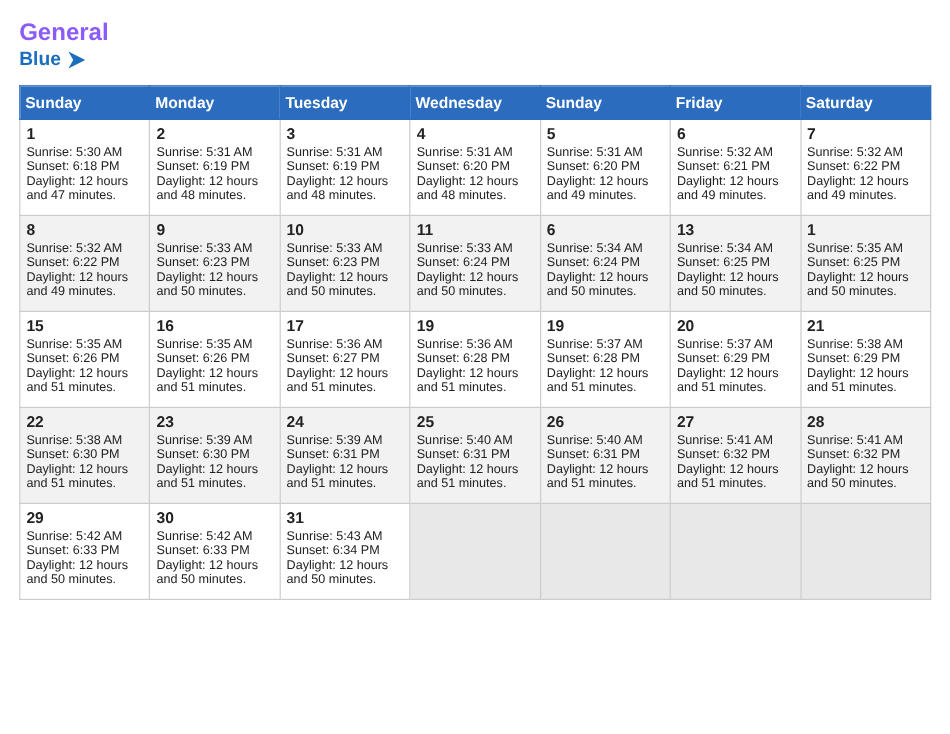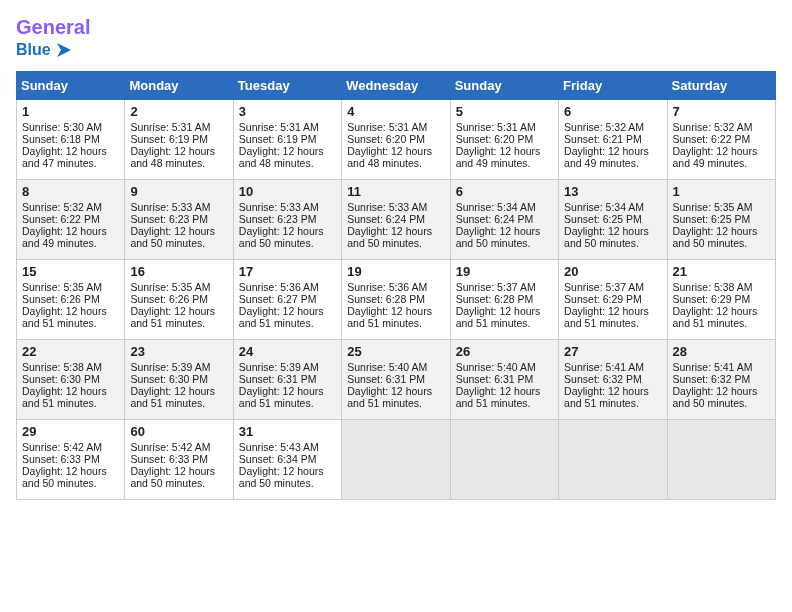--- a/index.html
+++ b/index.html
@@ -306,21 +306,21 @@
       </tr>
       <tr>
         <td>
           <span class="day-num">29</span>
           <div>Sunrise: 5:42 AM</div>
           <div>Sunset: 6:33 PM</div>
           <div>Daylight: 12 hours</div>
           <div>and 50 minutes.</div>
         </td>
         <td>
-          <span class="day-num">60</span>
+          <span class="day-num">30</span>
           <div>Sunrise: 5:42 AM</div>
           <div>Sunset: 6:33 PM</div>
           <div>Daylight: 12 hours</div>
           <div>and 50 minutes.</div>
         </td>
         <td>
           <span class="day-num">31</span>
           <div>Sunrise: 5:43 AM</div>
           <div>Sunset: 6:34 PM</div>
           <div>Daylight: 12 hours</div>

